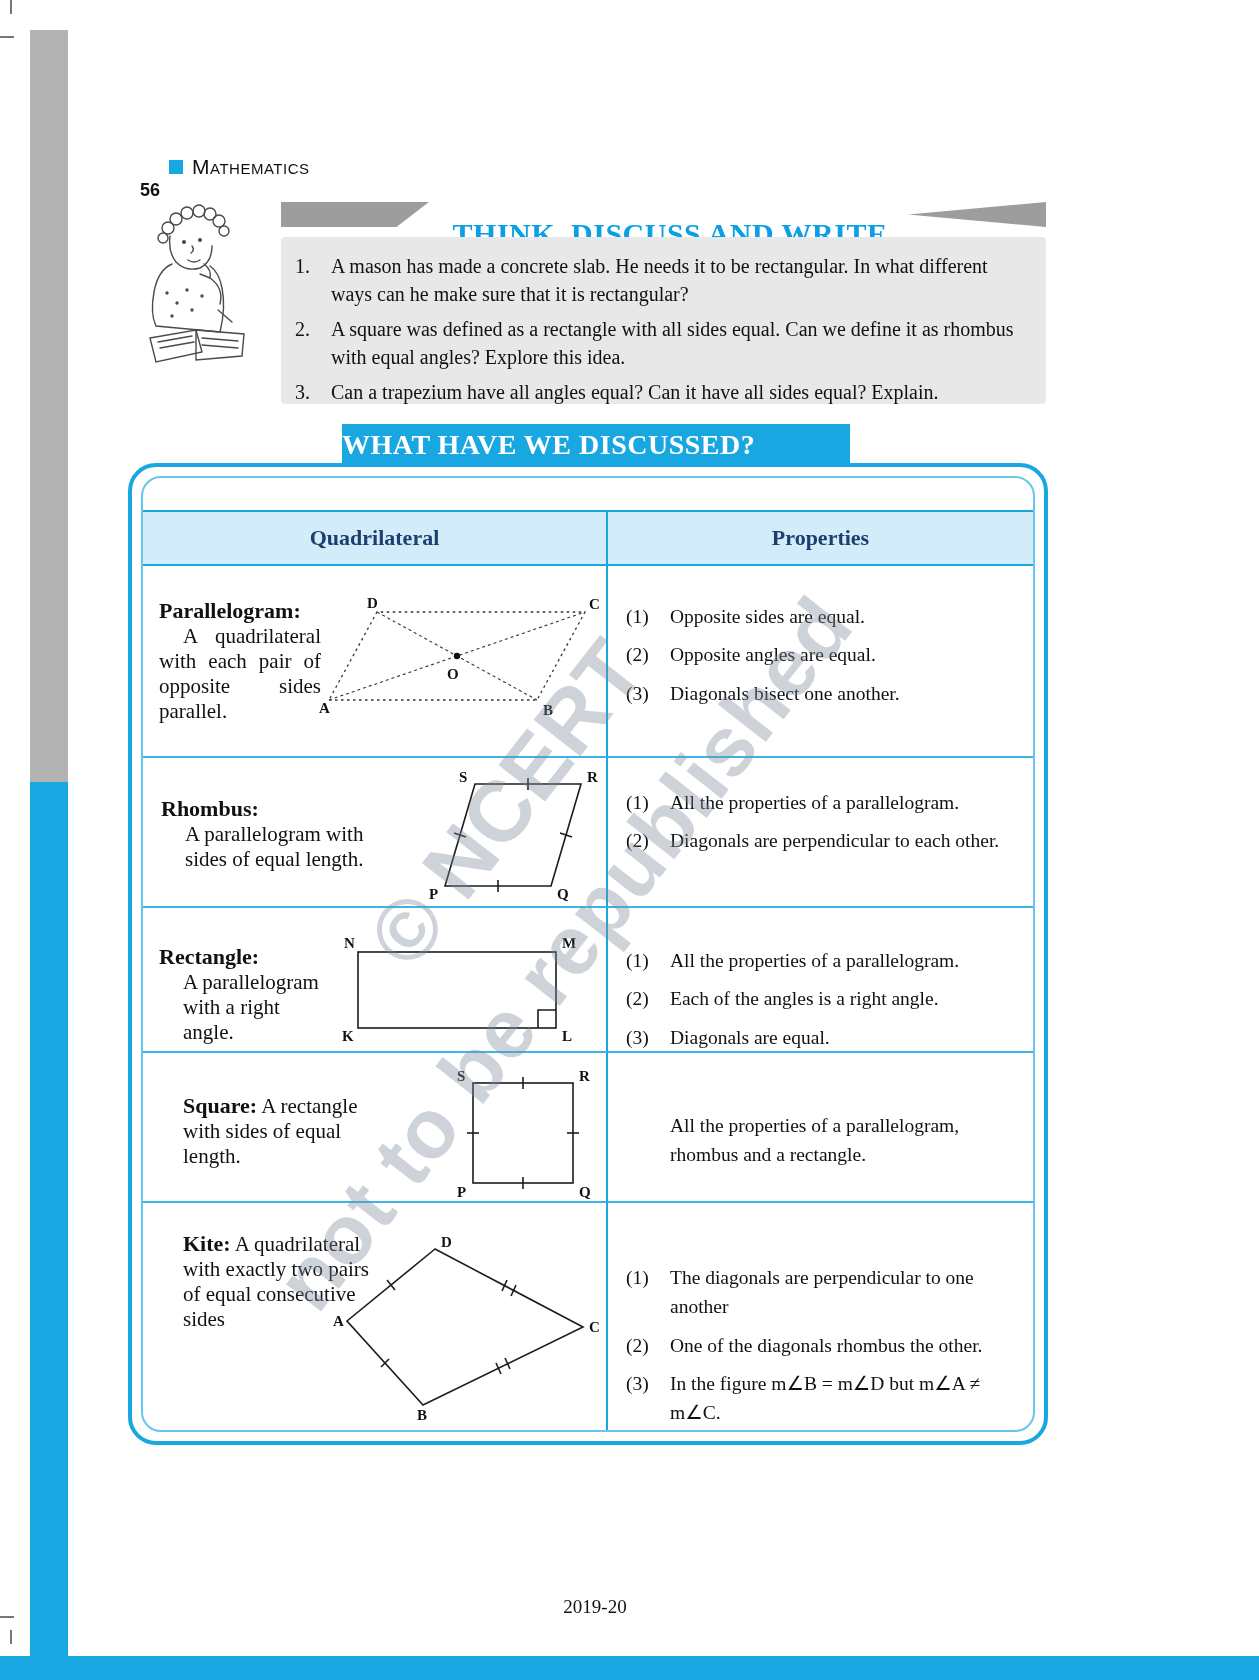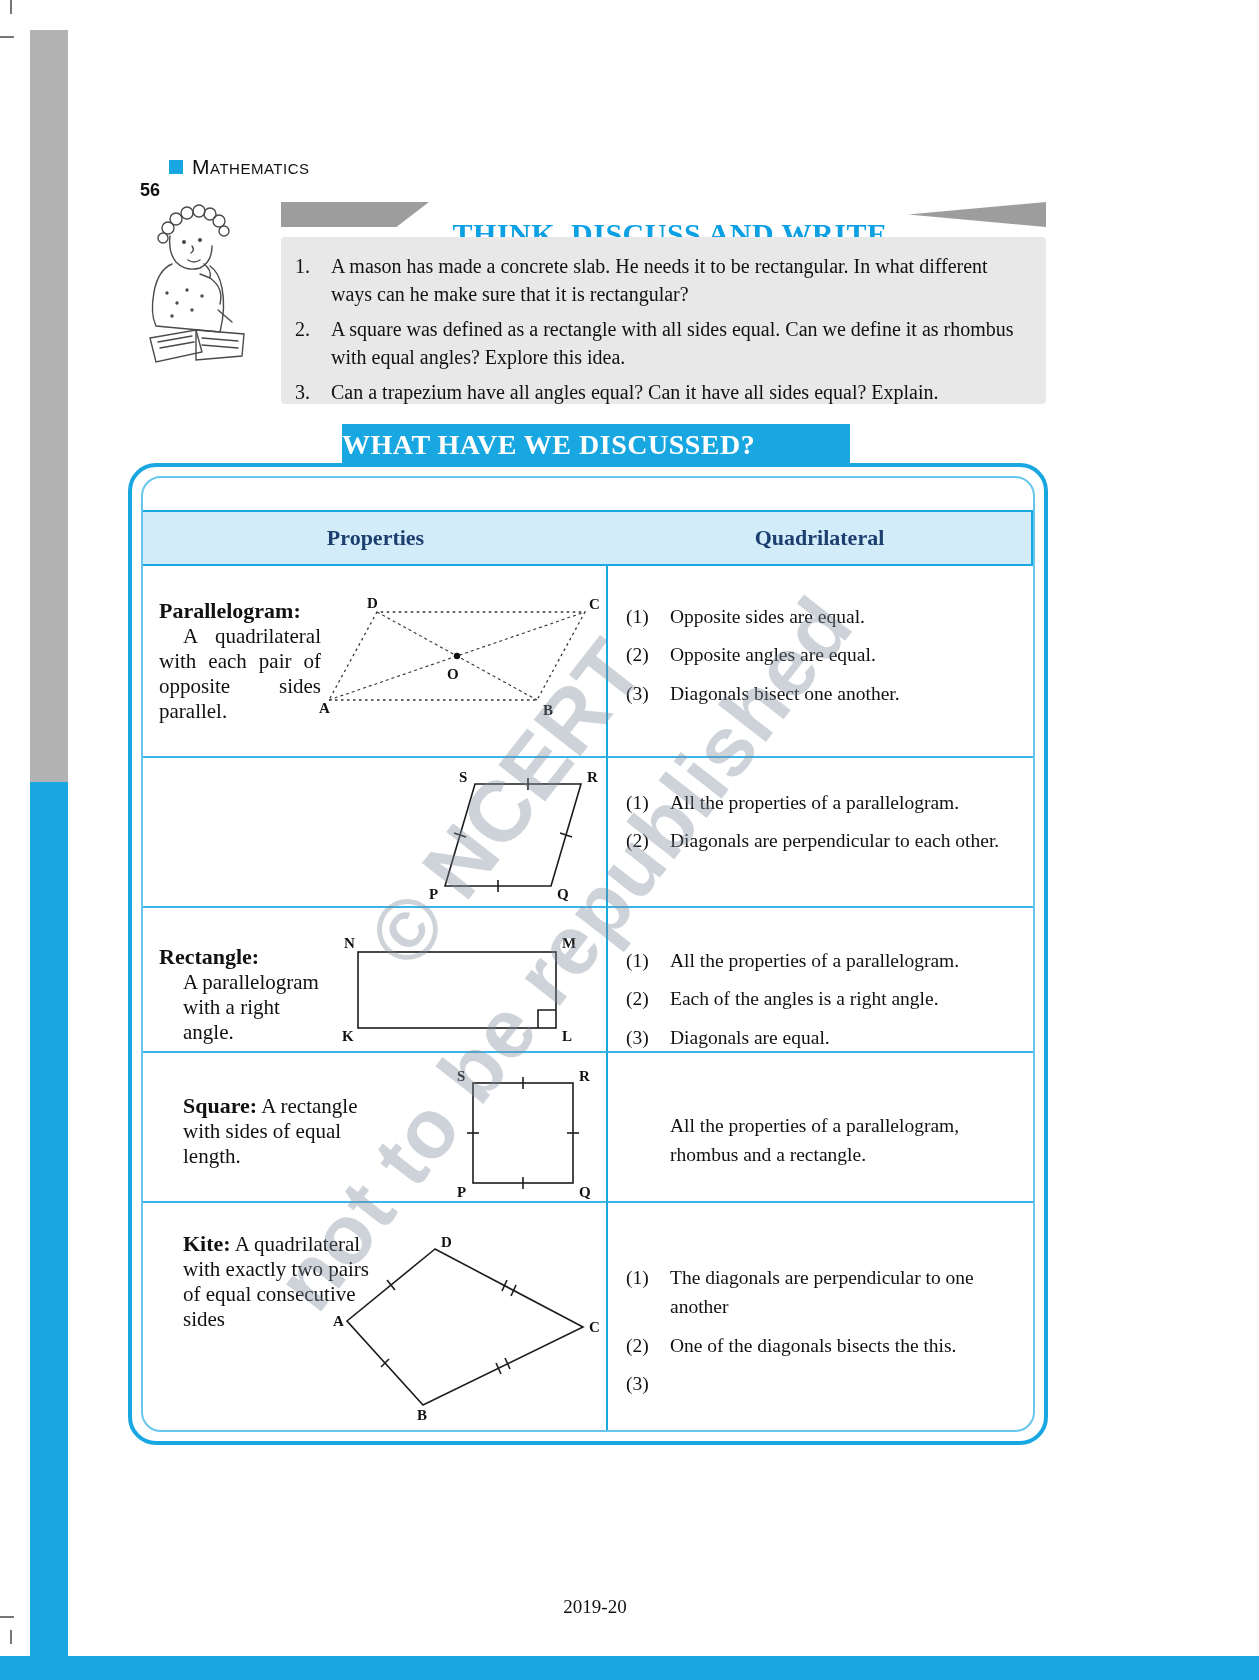--- a/index.html
+++ b/index.html
@@ -155,22 +155,22 @@
       <span>Can a trapezium have all angles equal? Can it have all sides equal? Explain.</span>
     </div>
   </div>
 
   <div class="discussed-banner">WHAT HAVE WE DISCUSSED?</div>
 
   <div class="table-wrap">
     <div class="inner-panel">
       <div class="spacer"></div>
 
+      <div class="hcell left">Quadrilateral</div>
       <div class="hcell">Properties</div>
-      <div class="hcell left">Quadrilateral</div>
 
       <div class="cell left">
         <div class="tblock t1">
           <span class="qname">Parallelogram:</span>
           <span class="qdesc">A quadrilateral with each pair of opposite sides parallel.</span>
         </div>
         <svg class="fig f1" width="282" height="126" viewBox="0 0 282 126">
           <path class="dashy" d="M10,106 L218,106 L266,18 L58,18 Z"></path>
           <path class="diag" d="M10,106 L266,18 M58,18 L218,106"></path>
           <circle cx="138" cy="62" r="3.2" fill="#111"></circle>
@@ -192,20 +192,24 @@
             <span>Opposite angles are equal.</span>
           </div>
           <div class="prop">
             <span>(3)</span>
             <span>Diagonals bisect one another.</span>
           </div>
         </div>
       </div>
 
       <div class="cell left">
+        <div class="tblock t2">
+          <div class="qname">Rhombus:</div>
+          <div class="qdesc">A parallelogram with sides of equal length.</div>
+        </div>
         <svg class="fig f2" width="185" height="140" viewBox="0 0 185 140">
           <path class="shape" d="M30,120 L136,120 L166,18 L60,18 Z"></path>
           <line class="tick" x1="83" y1="114" x2="83" y2="126"></line>
           <line class="tick" x1="113" y1="12" x2="113" y2="24"></line>
           <line class="tick" x1="145" y1="67" x2="157" y2="71"></line>
           <line class="tick" x1="39" y1="67" x2="51" y2="71"></line>
           <text class="vlabel" x="14" y="133">P</text>
           <text class="vlabel" x="142" y="133">Q</text>
           <text class="vlabel" x="172" y="16">R</text>
           <text class="vlabel" x="44" y="16">S</text>
@@ -301,24 +305,25 @@
         </svg>
       </div>
       <div class="cell last">
         <div class="props p5">
           <div class="prop">
             <span>(1)</span>
             <span>The diagonals are perpendicular to one another</span>
           </div>
           <div class="prop">
             <span>(2)</span>
-            <span>One of the diagonals bisects the this.</span>
+            <span>One of the diagonals rhombus the other.</span>
           </div>
           <div class="prop">
             <span>(3)</span>
+            <span>In the figure m∠B = m∠D but m∠A ≠ m∠C.</span>
           </div>
         </div>
       </div>
 
     </div>
   </div>
 
   <div class="wm wm1">© NCERT</div>
   <div class="wm wm2">not to be republished</div>
 

